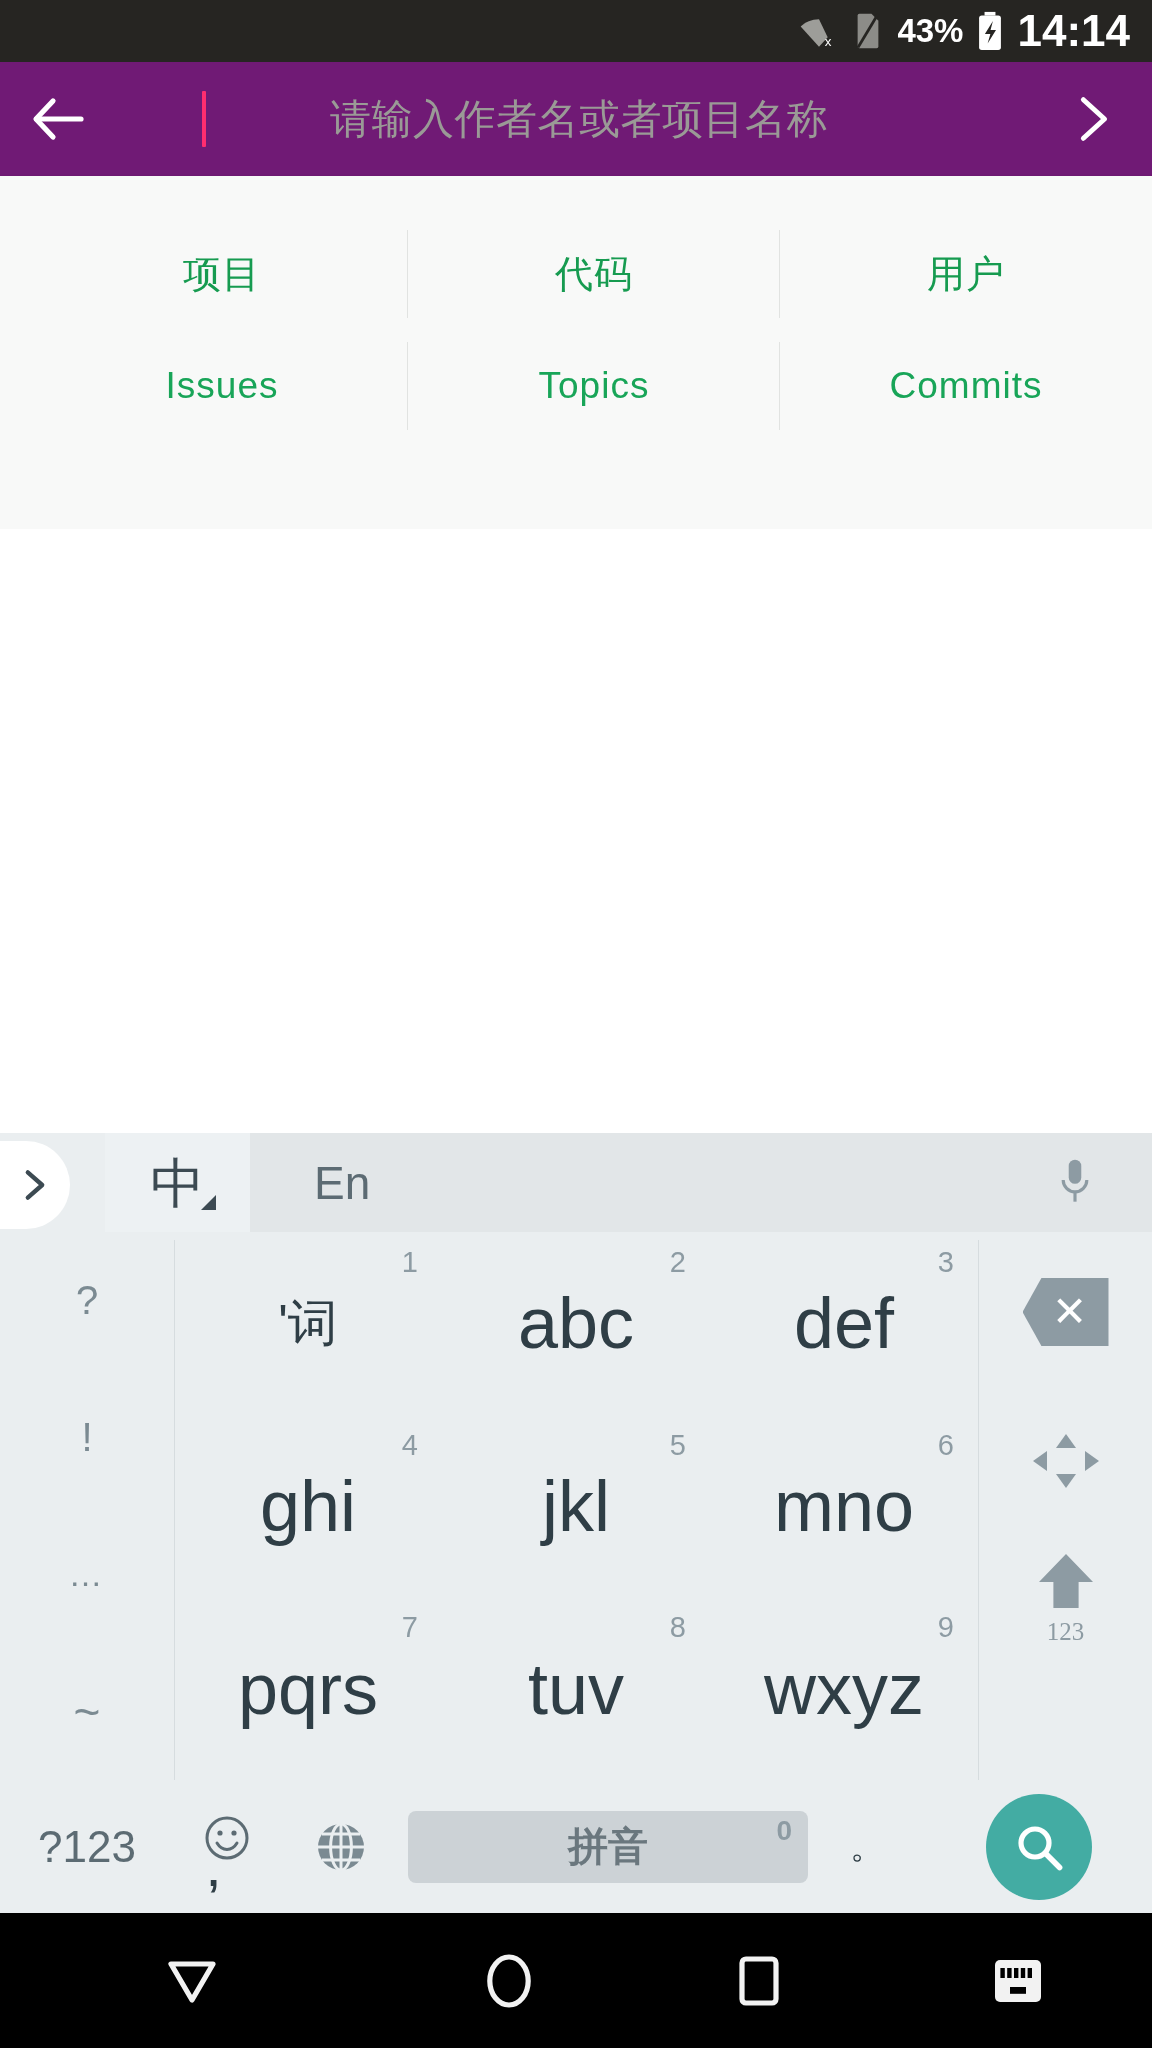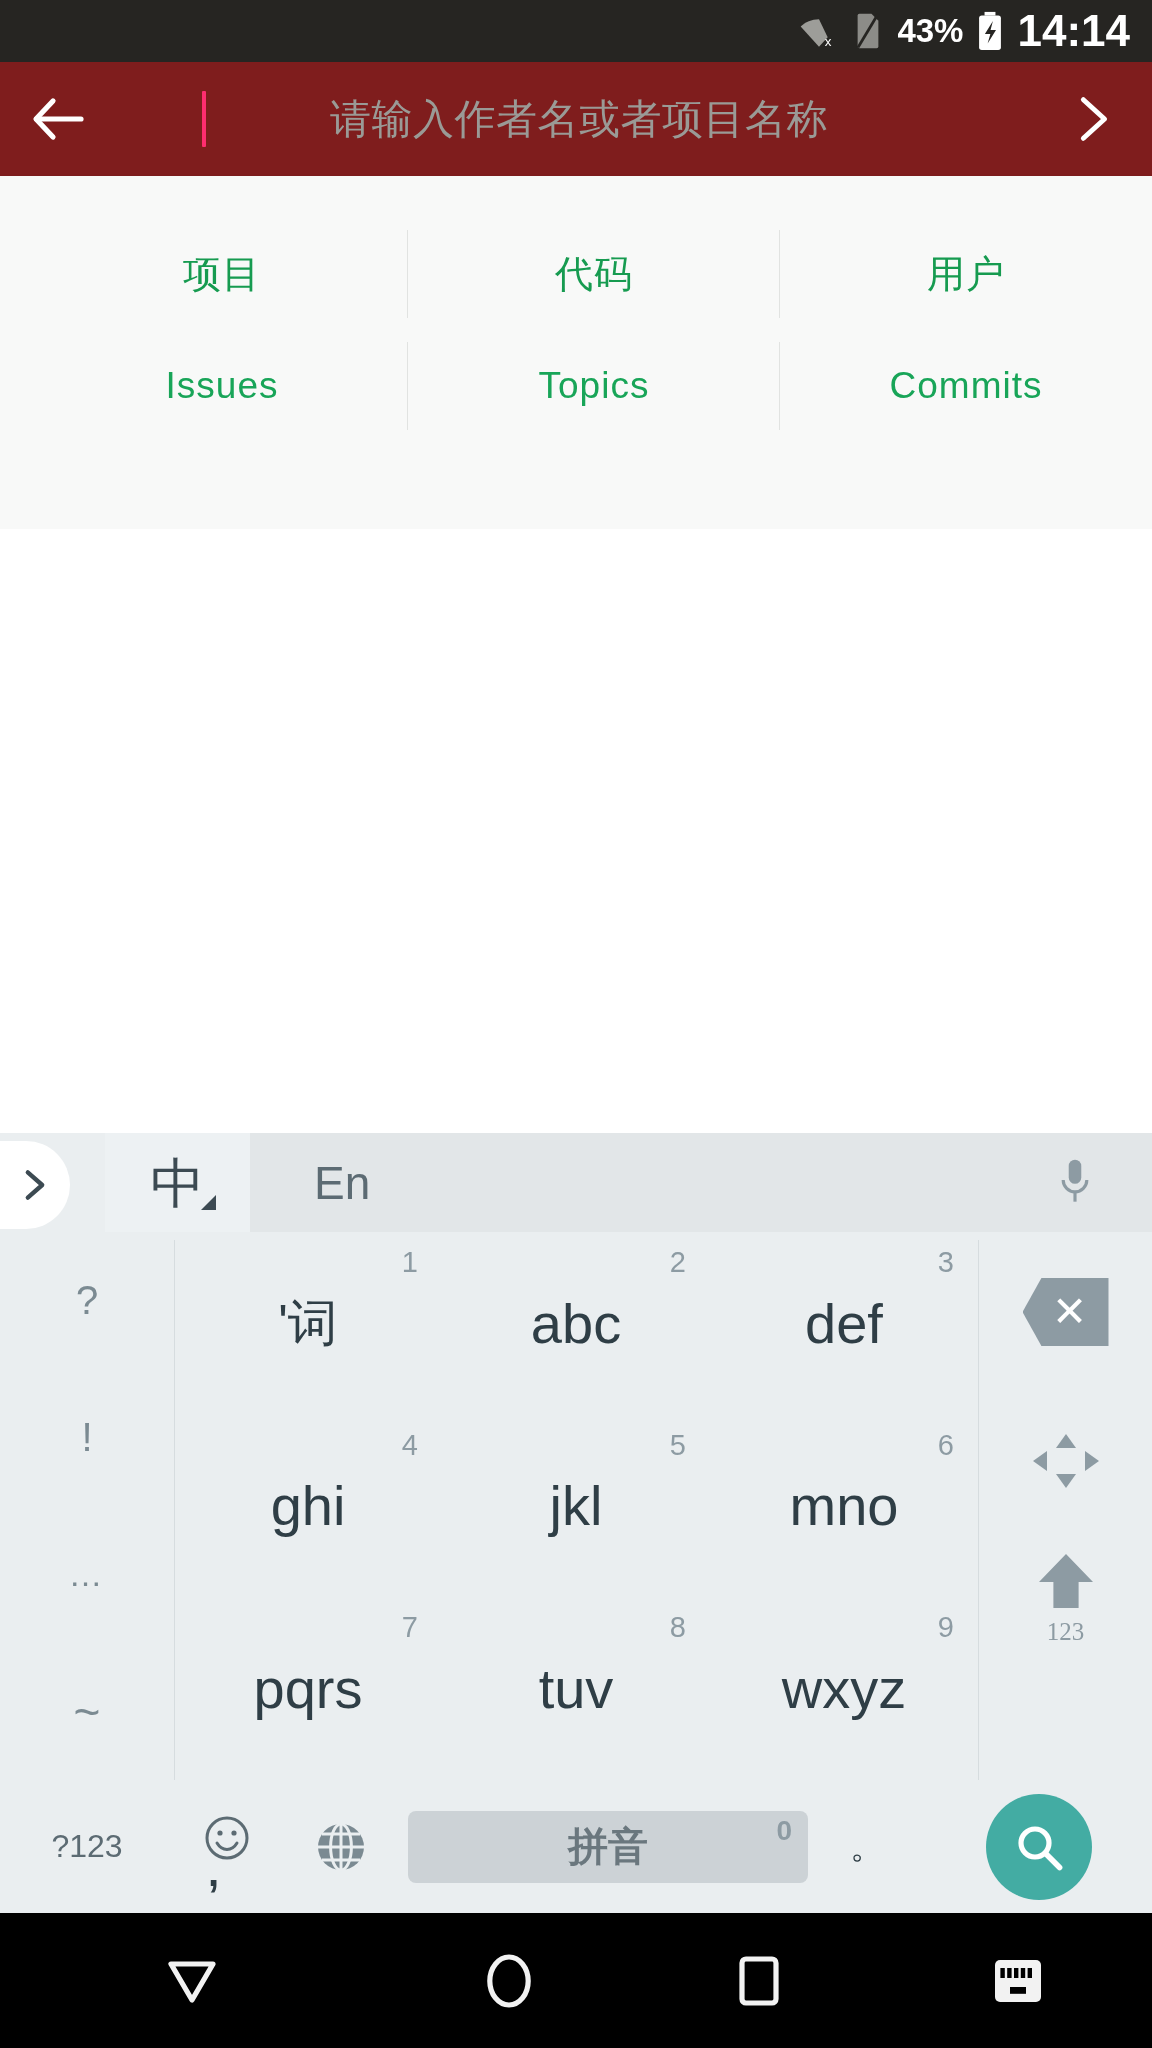--- a/index.html
+++ b/index.html
@@ -17,21 +17,21 @@
     background:#262522; display:flex; align-items:center; justify-content:flex-end;
     padding-right: 22px; gap: 14px;
   }
   .sb-icon { display:flex; align-items:center; justify-content:center; }
   .sb-text { color:#ffffff; font-size:33px; font-weight:700; letter-spacing:0px; }
   .sb-clock { color:#ffffff; font-size:44px; font-weight:700; }
 
   
   .appbar {
     position:absolute; left:0; top:62px; width:1152px; height:114px;
-    background:#7f1d1d; display:flex; align-items:center;
+    background:#701a75; display:flex; align-items:center;
   }
   .appbar-back {
     width:118px; height:114px; display:flex; align-items:center; justify-content:center;
   }
   .search-wrap {
     flex:1; height:114px; display:flex; align-items:center; position:relative;
   }
   .caret {
     width:4px; height:56px; background:#ff2d6f; border-radius:1px;
     position:absolute; left:84px; top:50%; transform:translateY(-50%);
@@ -121,21 +121,21 @@
   .kcol-left .kbtn.tilde { font-size:46px; }
 
   .grid-sep-l { position:absolute; left:174px; top:8px; width:1px; height:540px; background:#d6dcdf; }
   .grid-sep-r { position:absolute; left:978px; top:8px; width:1px; height:540px; background:#d6dcdf; }
 
   .kgrid {
     position:absolute; left:174px; top:0; width:804px; height:548px;
     display:grid; grid-template-columns: repeat(3, 1fr); grid-template-rows: repeat(3, 1fr);
   }
   .kkey { position:relative; display:flex; align-items:center; justify-content:center; }
-  .kkey .main { font-size:56px; color:#2f3e46; letter-spacing:0px; }
+  .kkey .main { font-size:72px; color:#2f3e46; letter-spacing:0px; }
   .kkey .main.cjk { font-size:50px; }
   .kkey .num {
     position:absolute; top:14px; right:24px; font-size:29px; color:#8d9ba3;
   }
 
   .kcol-right { position:absolute; left:979px; top:0; width:173px; height:548px; }
   .kcol-right .rkey {
     height:137px; display:flex; flex-direction:column; align-items:center; justify-content:center;
   }
   .kcol-right .rkey.r1 { height:160px; }
@@ -146,21 +146,21 @@
   }
   .bs-x { color:#ffffff; font-size:42px; line-height:1; font-weight:400; margin-left:8px; }
   .lbl123 { font-size:25px; color:#8d9ba3; margin-top:6px;font-family:Liberation Serif, serif; }
 
   
   .kb-bottom {
     position:absolute; left:0; top:548px; width:1152px; height:133px;
     display:flex; align-items:center;
   }
   .bk { display:flex; align-items:center; justify-content:center; position:relative; height:133px; }
-  .bk-123 { width:174px; color:#5c6b73; font-size:32px; }
+  .bk-123 { width:174px; color:#5c6b73; font-size:44px; }
   .bk-emoji { width:106px; flex-direction:column; }
   .bk-emoji .comma { position:absolute; left:34px; bottom:18px; font-size:40px; color:#2f3e46; font-weight:700;}
   .bk-globe { width:122px; }
   .spacebar {
     width:400px; height:72px; background:#ccd2d6; border-radius:8px;
     display:flex; align-items:center; justify-content:center; position:relative;
     margin-left: 6px;
     font-weight: bold;
   }
   .spacebar .sp-label { font-size:40px; color:#6a777e; }

